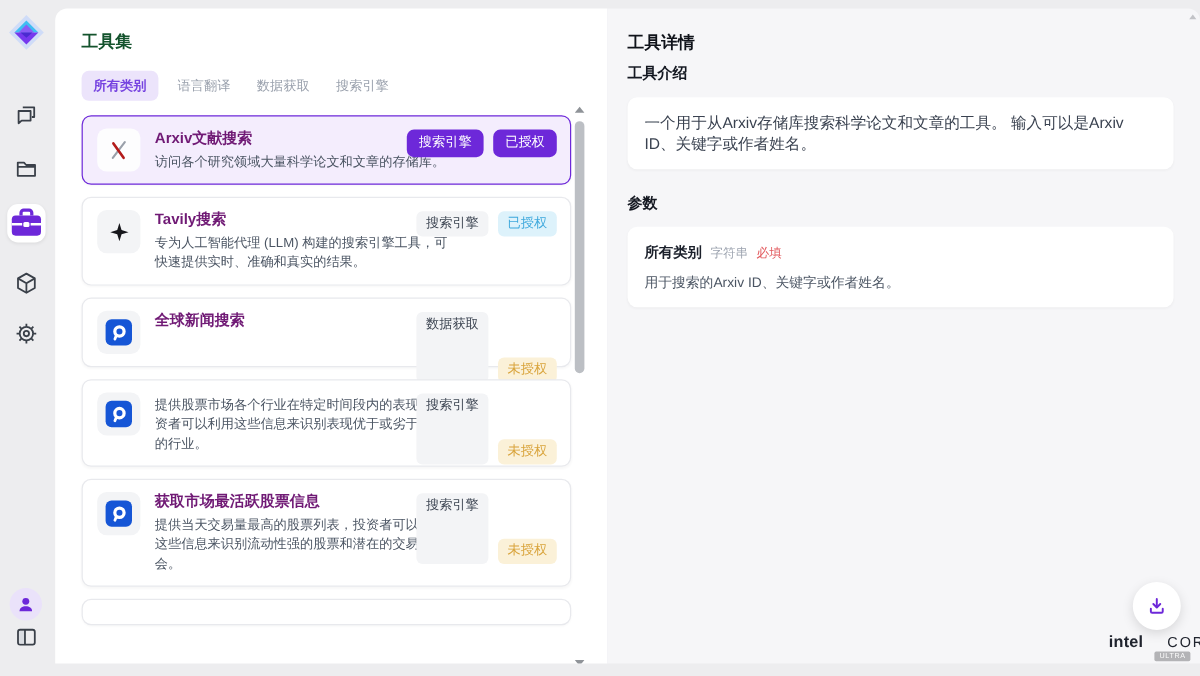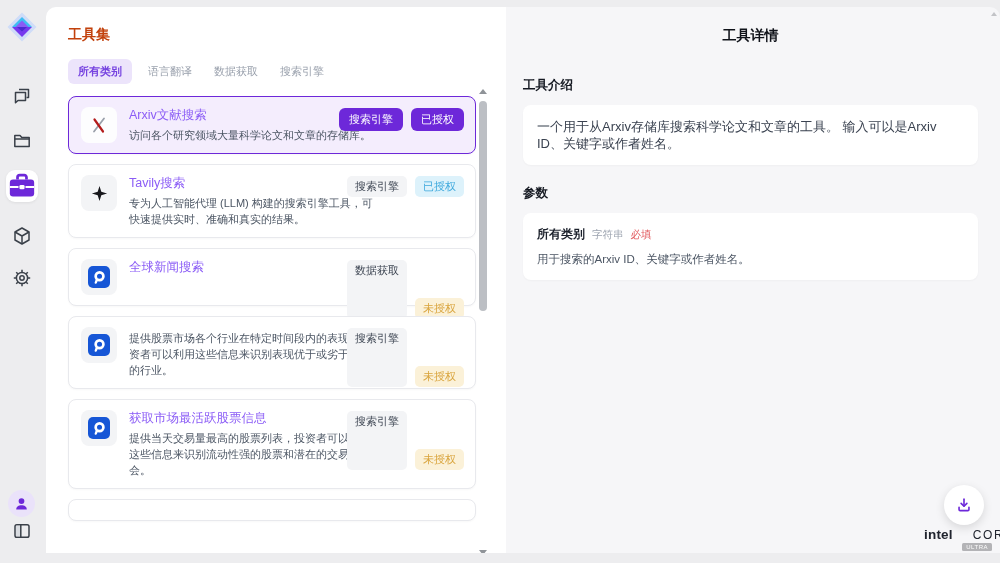--- a/index.html
+++ b/index.html
@@ -15,57 +15,57 @@
   .rail-btn { position:absolute; left:12px; width:20px; height:20px; cursor:pointer; }
   .rail-btn svg { width:20px; height:20px; display:block; }
   .rail-active { position:absolute; left:6px; top:170px; width:32px; height:32px;
     background:#fff; border-radius:9px; box-shadow:0 1px 3px rgba(0,0,0,.07);
     display:flex; align-items:center; justify-content:center; cursor:pointer; }
   .avatar { position:absolute; left:8px; top:490px; width:27px; height:27px; border-radius:50%;
     background:#eae2fa; display:flex; align-items:center; justify-content:center; cursor:pointer; }
   
   .list-panel { position:absolute; left:46px; top:7px; width:460px; height:546px;
     background:#fff; border-radius:10px 0 0 0; overflow:hidden; }
-  .list-title { font-size:14px; font-weight:bold; color:#c2410c; margin:19px 0 15px 22px; }
+  .list-title { font-size:14px; font-weight:bold; color:#14532d; margin:19px 0 15px 22px; }
   .tabs { display:flex; gap:10px; margin-left:22px; align-items:flex-start; }
   .tab { font-size:11px; color:#9aa1ad; padding:5px 6px; border-radius:6px; cursor:pointer; }
   .tab.active { background:var(--accent-soft,#ece4fb); color:var(--accent-ink,#7643e0); padding:5px 10px; font-weight:bold; }
   .cards { margin:12px 0 0 22px; width:408px; }
   .card { position:relative; background:#fff; border:1px solid #e8e9ed; border-radius:8px;
     padding:10px 12px; margin-bottom:10px; display:flex; gap:12px; cursor:pointer;
     box-shadow:0 1px 2px rgba(0,0,0,.03); }
   .card.selected { background:var(--accent-faint,#f4edfd); border:1.5px solid var(--accent,#6d28d9); }
   .tool-icon { width:36px; height:36px; border-radius:8px; background:#f3f4f6; flex:0 0 36px;
     display:flex; align-items:center; justify-content:center; }
   .card.selected .tool-icon { background:#fdfdfe; }
   .tool-icon .blue-chip { width:22px; height:22px; border-radius:5px; background:var(--tool-blue,#1656d6);
     display:flex; align-items:center; justify-content:center; }
   .tool-text { width:248px; }
-  .tool-name { font-size:12.5px; font-weight:normal; color:#8b5cf6; line-height:17px; }
+  .tool-name { font-size:12.5px; font-weight:bold; color:#701a75; line-height:17px; }
   .tool-desc { font-size:11px; color:#4b5563; line-height:16px; margin-top:3px; }
   .badges { position:absolute; right:11px; top:11px; display:flex; gap:8px; }
   .badge { font-size:11px; line-height:1; padding:5px 8px; border-radius:5px; white-space:nowrap; }
   .cat-gray { background:#f3f4f6; color:#3f4754; }
   .st-auth { background:var(--authorized-bg,#ddf2fb); color:var(--authorized-text,#3fa9dd); }
   .st-un { background:var(--unauthorized-bg,#fbf1d8); color:var(--unauthorized-text,#d9a43c);margin-top:38px; }
   .card.selected .badge { background:var(--accent,#6d28d9); color:#fff; border-radius:6px; padding:6px 10px; }
   
   .scrollbar { position:absolute; left:431px; top:78px; width:12px; height:460px; }
   .sb-up, .sb-down { position:absolute; left:2px; width:0; height:0; border-left:4px solid transparent;
     border-right:4px solid transparent; cursor:pointer; }
   .sb-up { top:4px; border-bottom:5px solid #8f9398; }
   .sb-down { bottom:-10px; border-top:5px solid #8f9398; }
   .sb-thumb { position:absolute; left:2px; top:16px; width:8px; height:210px;
     background:#bcbfc4; border-radius:4px; cursor:pointer; }
   .sb-track { position:absolute; left:2px; top:14px; bottom:-14px; width:8px;
     background:#f2f2f3; border-radius:4px; z-index:-1; }
   
   .detail-panel { position:absolute; left:506px; top:7px; width:494px; height:546px;
     background:var(--panel-bg,#f6f6f8); border-radius:0 10px 0 0; padding:20px 22px 0 17px; }
-  .detail-title { font-size:14px; font-weight:bold; color:#10131a; margin-bottom:32px;text-align:center; }
+  .detail-title { font-size:14px; font-weight:bold; color:#10131a; margin-bottom:8px; }
   .section-h { font-size:12.5px; font-weight:bold; color:#141821; margin-bottom:11px; }
   .detail-card { background:#fff; border-radius:8px; padding:13px 14px; box-shadow:0 1px 2px rgba(0,0,0,.03); }
   .intro-card { font-size:13px; color:#3a4250; line-height:17px; margin-bottom:20px; }
   .param-card { margin-top:0; }
   .param-head { display:flex; align-items:baseline; gap:7px; }
   .param-name { font-size:12px; font-weight:bold; color:#1b202b; }
   .param-type { font-size:10.5px; color:#9ca3af; }
   .param-req { font-size:10.5px; color:var(--required-text,#e25a5e); }
   .param-desc { font-size:11.5px; color:#4b5563; margin-top:9px; }
   .mini-arrow { position:absolute; right:3px; top:5px; width:0; height:0;

